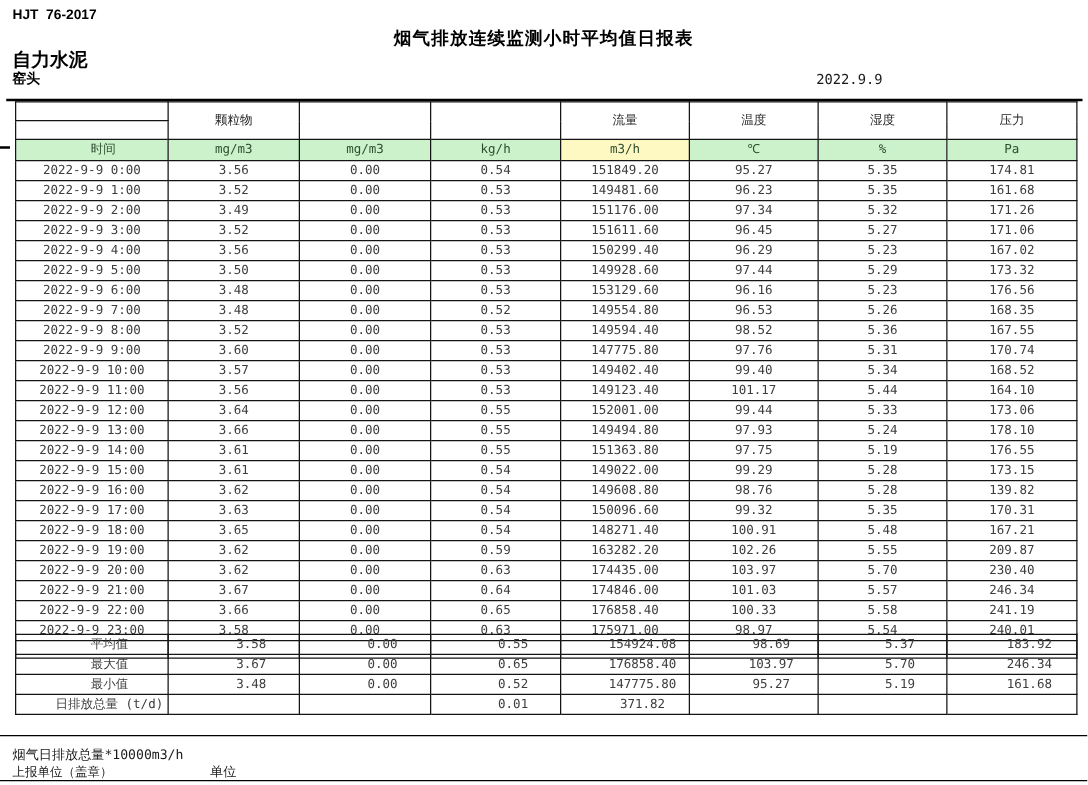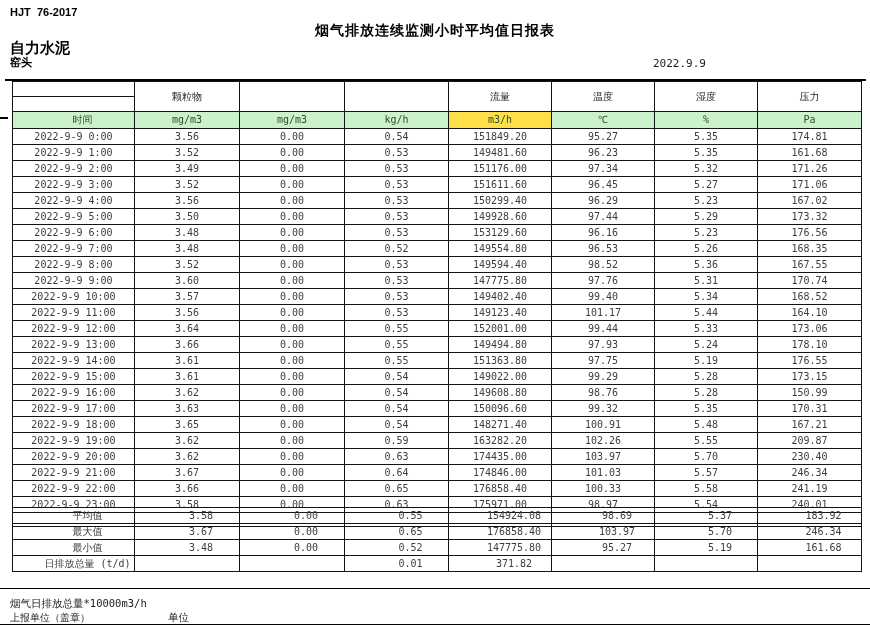--- a/index.html
+++ b/index.html
@@ -75,21 +75,21 @@
       <td class="ghead" rowspan="2">压力</td>
     </tr>
     <tr class="h2">
       <td></td>
     </tr>
     <tr class="units">
       <td style="background: rgb(204, 242, 204); padding-left: 18px;">时间</td>
       <td style="background: rgb(204, 242, 204);">mg/m3</td>
       <td style="background: rgb(204, 242, 204);">mg/m3</td>
       <td style="background: rgb(204, 242, 204); margin-top: 36px;">kg/h</td>
-      <td style="background: #fde047;">m3/h</td>
+      <td style="background: #fef9c3;">m3/h</td>
       <td style="background: rgb(204, 242, 204);">℃</td>
       <td style="background: rgb(204, 242, 204);">%</td>
       <td style="background: rgb(204, 242, 204);">Pa</td>
     </tr>
   </thead>
   <tbody id="data-rows">
       <tr>
         <td>2022-9-9 0:00</td>
         <td>3.56</td>
         <td>0.00</td>
@@ -250,21 +250,21 @@
         <td>173.15</td>
       </tr>
       <tr>
         <td>2022-9-9 16:00</td>
         <td>3.62</td>
         <td>0.00</td>
         <td>0.54</td>
         <td>149608.80</td>
         <td>98.76</td>
         <td>5.28</td>
-        <td>150.99</td>
+        <td>139.82</td>
       </tr>
       <tr>
         <td>2022-9-9 17:00</td>
         <td>3.63</td>
         <td>0.00</td>
         <td>0.54</td>
         <td>150096.60</td>
         <td>99.32</td>
         <td>5.35</td>
         <td>170.31</td>

